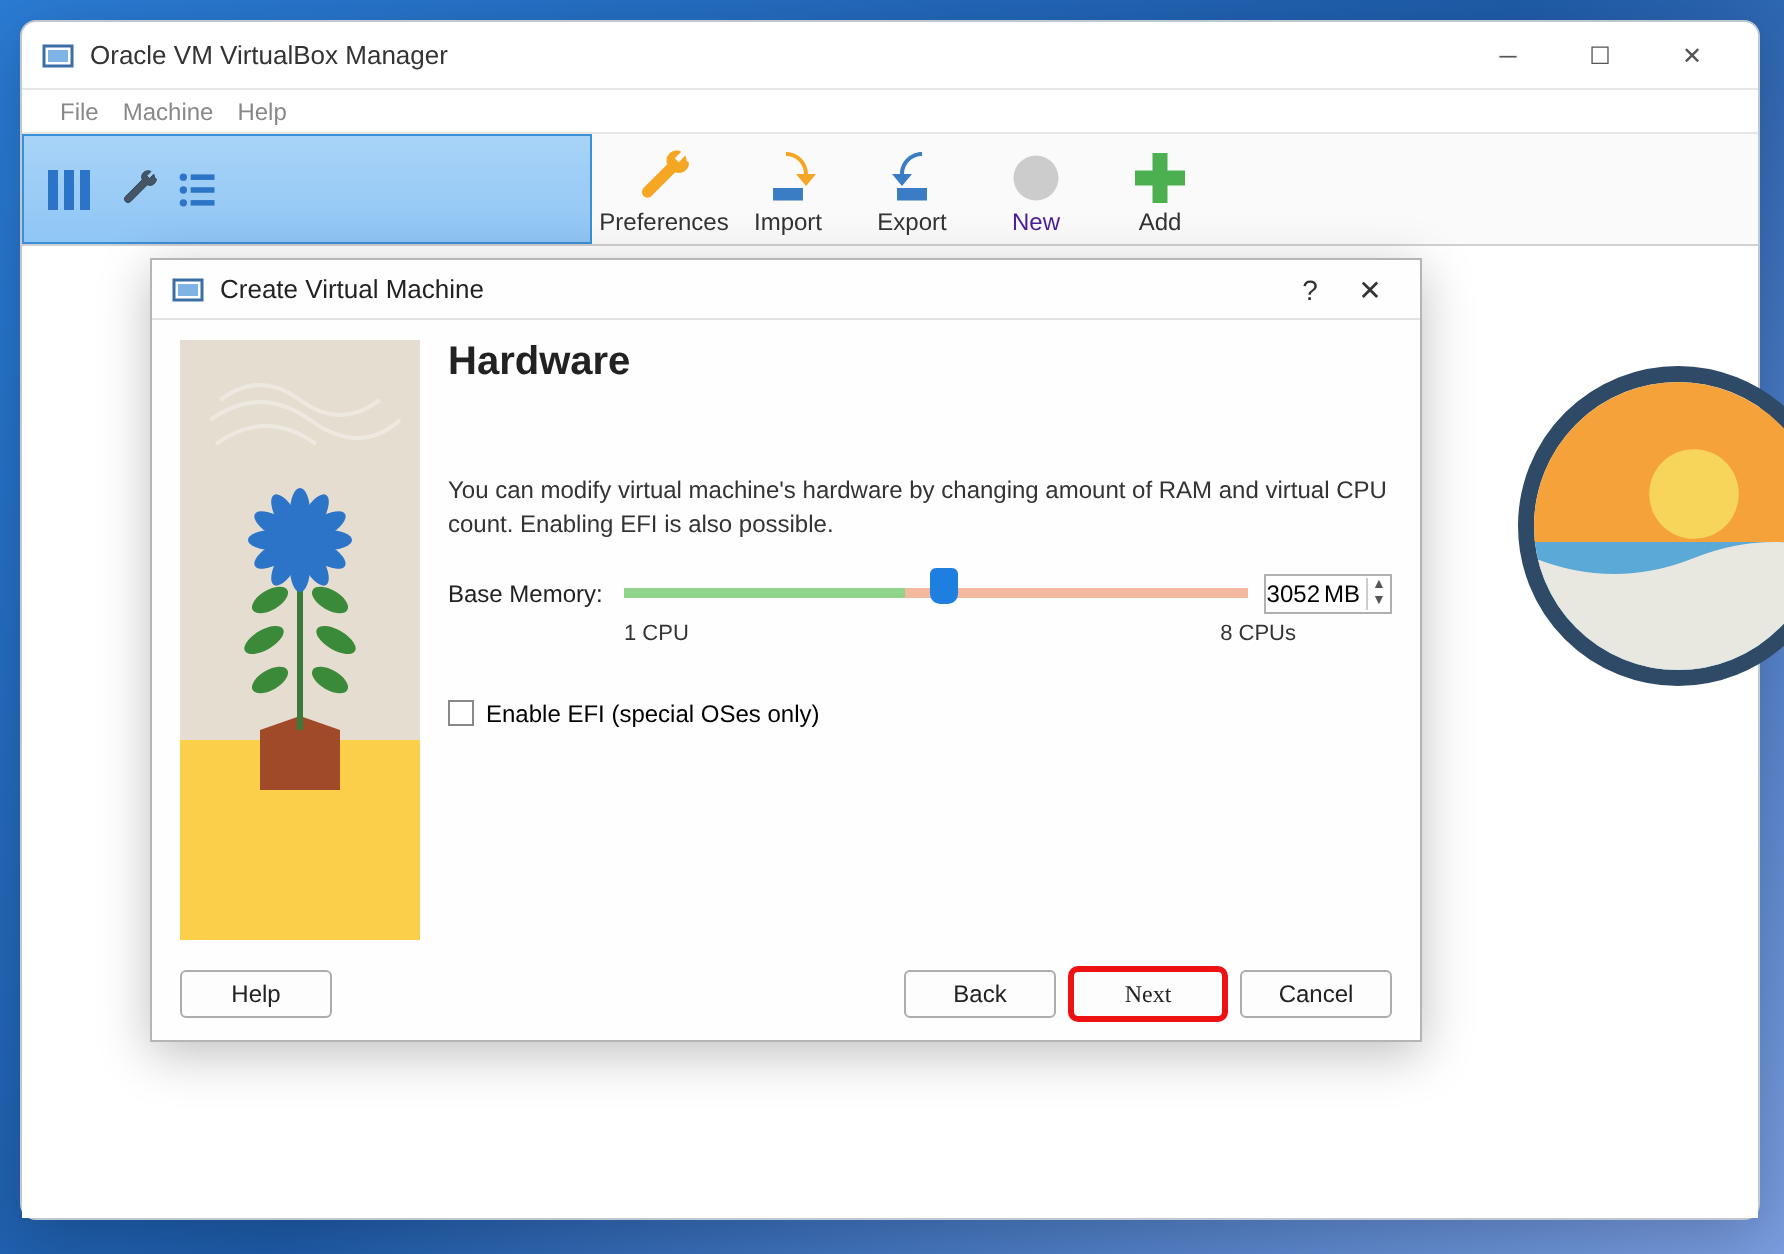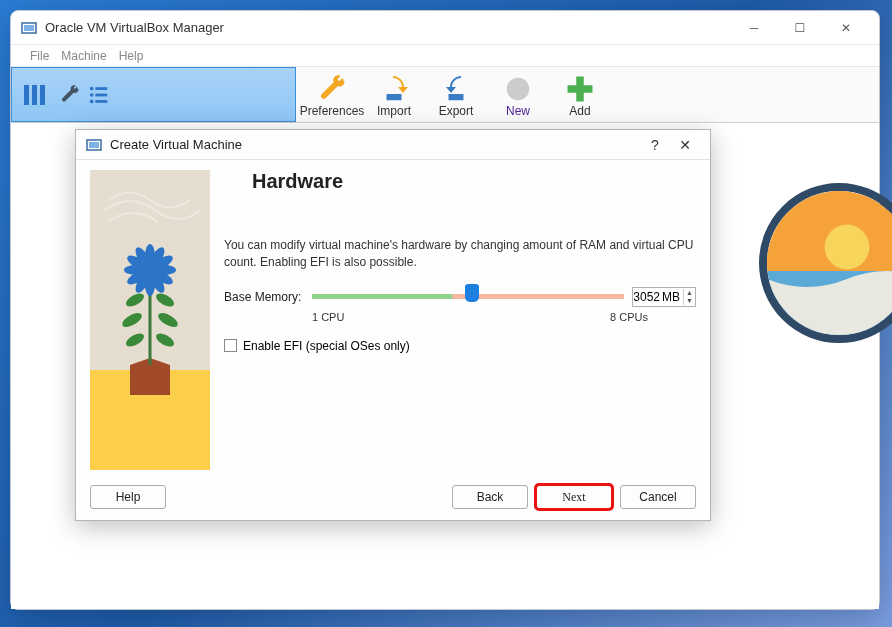--- a/index.html
+++ b/index.html
@@ -116,21 +116,21 @@
   }
   .art-panel {
     width: 120px; height: 300px;
     background: #fbcf4a;
     position: relative;
     overflow: hidden;
     flex-shrink: 0;
   }
   .art-sky { position:absolute; top:0;left:0;right:0;height:200px; background:#e5ded0;}
   .form-panel { flex: 1; display:flex; flex-direction:column; }
-  .form-panel h1 { font-size: 20px; font-weight: 600; color:#222; margin-bottom: 8px; margin-left: 28px; }
+  .form-panel h1 { font-size: 20px; font-weight: 600; color:#222; margin-bottom: 8px; }
   .form-panel .desc { font-size: 12px; color: #333; margin-bottom: 16px; line-height:1.4;margin-top:36px;}
   .slider-row { display:flex; align-items:center; gap:8px; margin-bottom:4px;}
   .slider-row label { width: 80px; color:#222; }
   .slider-track {
     flex:1; height:14px; position:relative;
     display:flex; align-items:center;
   }
   .track-bg {
     height:5px; width:100%;
     background: linear-gradient(to right, #8fd48a 0%, #8fd48a 45%, #f4b89e 45%, #f4b89e 100%);
@@ -148,21 +148,21 @@
     border:1px solid #b0b0b0;
     display:flex; align-items:center;
     font-size:12px;
     background:#fff;
   }
   .spin .val { flex:1; text-align:right; padding-right:2px;}
   .spin .unit { padding-right:3px;}
   .spin .arrows { width:12px; display:flex; flex-direction:column; border-left:1px solid #ccc;}
   .spin .arrows span{ font-size:7px; line-height:8px; text-align:center; color:#555;}
   .range-labels { display:flex; justify-content:space-between; font-size:11px; color:#333; padding-left:88px; padding-right:72px; margin-bottom:12px;}
-  .checkbox-row { display:flex; align-items:center; gap:6px; margin-top:4px;}
+  .checkbox-row { display:flex; align-items:center; gap:6px; margin-top:15px;}
   .checkbox-row .cb { width:13px;height:13px;border:1px solid #888; background:#fff;}
   .wizard-footer {
     height: 46px;
     display:flex; align-items:center;
     padding: 0 14px;
     gap: 8px;
   }
   .btn {
     height:24px; min-width:76px;
     border:1px solid #adadad; background:#fdfdfd;

